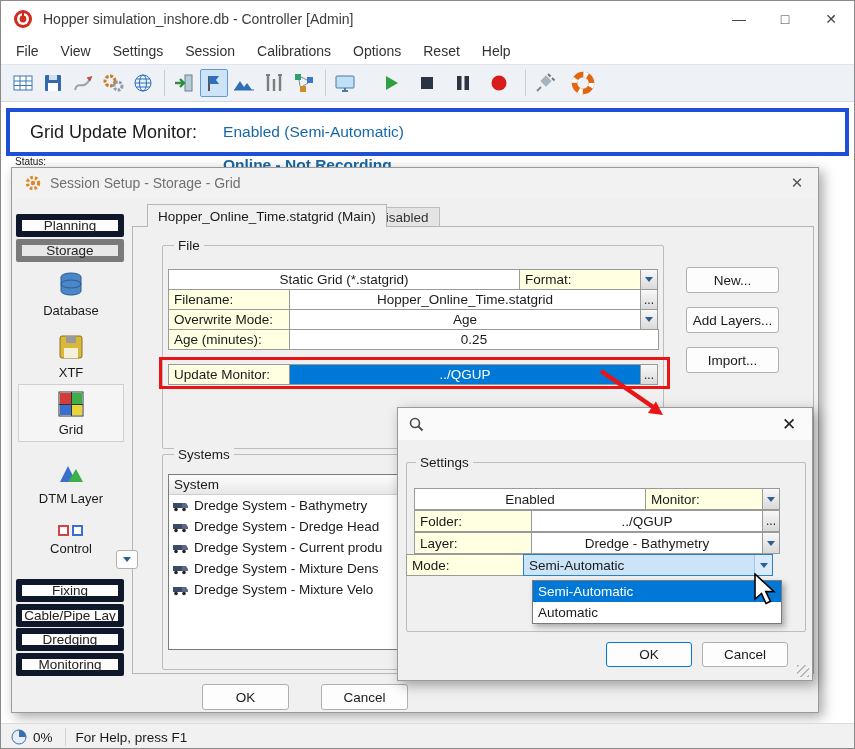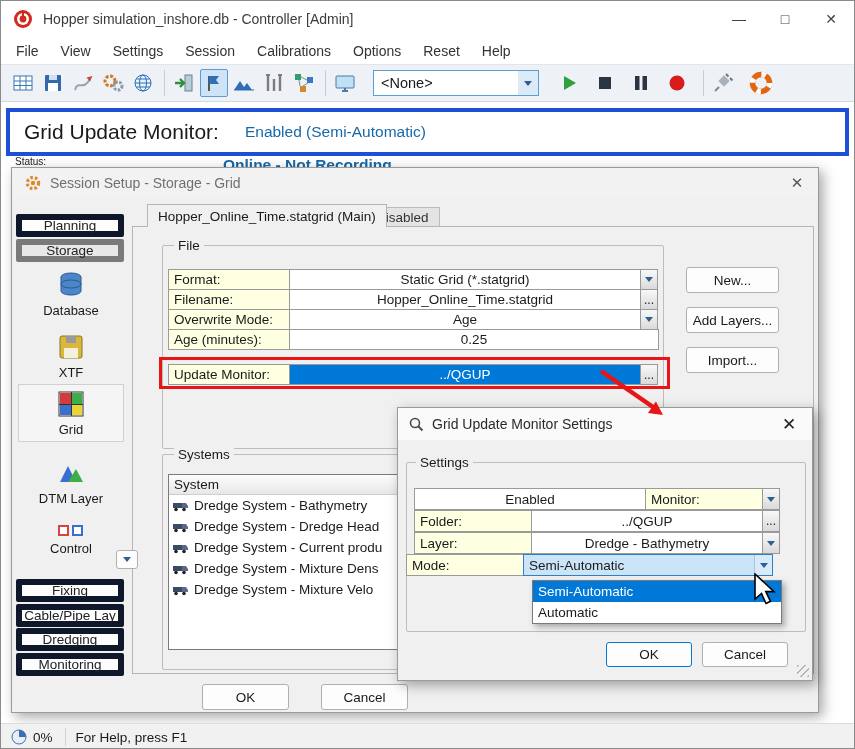--- a/index.html
+++ b/index.html
@@ -24,21 +24,21 @@
   .tbtn.active{ background:#cfe3f6; border-color:#5e9bd3; }
   .tsep{ width:1px; height:26px; background:#c8cdd2; margin:0 5px; }
   .combo{ margin-left:12px; width:166px; height:26px; background:#fff; border:1px solid #5c9fd4; display:flex; align-items:center; }
   .combo .combo-text{ flex:1; padding-left:7px; font-size:14.5px; color:#1a1a1a; }
   .combo .combo-arrow{ width:20px; height:100%; background:#dceaf8; display:flex; align-items:center; justify-content:center; }
   .tri-down{ width:0; height:0; border:4px solid transparent; border-top:5px solid #2d5f8f; margin-top:4px; }
 
   
   .client{ position:absolute; left:0; top:101px; width:100%; height:621px; background:#fff; }
   .blue-box{ position:absolute; left:5px; top:6px; width:843px; height:48px; border:4px solid #1d4fd7; background:#fff; display:flex; align-items:center; z-index:31; }
-  .blue-box .gm-label{ margin-left:14px; font-size:21px; color:#1a1a1a; }
+  .blue-box .gm-label{ margin-left:20px; font-size:18px; color:#1a1a1a; }
   .blue-box .gm-value{ margin-left:26px; font-size:15.5px; color:#1768a8; }
   .status-line{ position:absolute; left:0; top:54px; width:100%; height:22px; }
   .status-line .st-label{ position:absolute; left:14px; font-size:10px; color:#1a1a1a; }
   .status-line .st-value{ position:absolute; left:222px; font-size:15.5px; color:#1768a8;font-weight:bold; }
 
   
   .dialog{ position:absolute; background:#f0f0f0; border:1px solid #9a9a9a; box-shadow:4px 4px 12px rgba(0,0,0,.35); }
   .dlg-title{ position:absolute; left:0; top:0; width:100%; display:flex; align-items:center; }
   .dlg-title .dlg-text{ margin-left:8px; font-size:14px; white-space:nowrap; }
   .dlg-close{ position:absolute; top:6px; font-size:15px; color:#555; width:22px; text-align:center; }
@@ -197,26 +197,20 @@
           <rect x="8" y="15" width="6" height="6" fill="#d08a2a"></rect>
         </svg>
       </span>
     <span class="tsep"></span>
     <span class="tbtn">
         <svg width="24" height="24">
           <rect x="3" y="5" width="18" height="12" rx="1" fill="#bfe0f5" stroke="#4a7aa8"></rect>
           <path d="M9 20h6M12 17v3" stroke="#4a7aa8" stroke-width="2" fill="none"></path>
         </svg>
       </span>
-    <span class="combo">
-      <span class="combo-text">&lt;None&gt;</span>
-      <span class="combo-arrow">
-          <span class="tri-down"></span>
-        </span>
-    </span>
     <span class="tbtn" style="margin-left:16px">
         <svg width="24" height="24">
           <path d="M7 5l12 7-12 7z" fill="#2f9f3f"></path>
         </svg>
       </span>
     <span class="tbtn" style="margin-left:6px">
         <svg width="24" height="24">
           <rect x="6" y="6" width="12" height="12" fill="#2b3442"></rect>
         </svg>
       </span>
@@ -341,25 +335,25 @@
         <span>Dredging</span>
       </div>
     <div class="side-btn" style="top:485px">
         <span>Monitoring</span>
       </div>
 
     <div class="groupbox" style="left:150px;top:77px;width:502px;height:204px"></div>
     <span class="group-label" style="left:162px;top:70px">File</span>
 
     <div class="frow" style="left:156px;top:101px">
+      <div class="fcell fvalue" style="width:352px">
+          <span>Static Grid (*.statgrid)</span>
+        </div>
       <div class="fcell flabel" style="width:122px">
           <span>Format:</span>
-        </div>
-      <div class="fcell fvalue" style="width:352px">
-          <span>Static Grid (*.statgrid)</span>
         </div>
       <div class="fcell ddbtn">
           <span class="tri-down"></span>
         </div>
     </div>
     <div class="frow" style="left:156px;top:121px">
       <div class="fcell flabel" style="width:122px">
           <span>Filename:</span>
         </div>
       <div class="fcell fvalue" style="width:352px">
@@ -470,21 +464,20 @@
   </div>
 
   <div id="monitor-dialog" class="dialog">
     <div class="dlg-title">
       <span style="margin-left:10px;display:flex">
         <svg width="16" height="16">
             <circle cx="7" cy="7" r="4.5" fill="none" stroke="#4a4a4a" stroke-width="1.6"></circle>
             <line x1="10.5" y1="10.5" x2="14.5" y2="14.5" stroke="#4a4a4a" stroke-width="2"></line>
           </svg>
       </span>
-      <span class="dlg-text">Grid Update Monitor Settings</span>
     </div>
     <span class="dlg-close" style="right:12px;font-size:17px;color:#222">✕</span>
 
     <div class="groupbox" style="left:8px;top:54px;width:400px;height:170px"></div>
     <span class="group-label" style="left:18px;top:47px">Settings</span>
 
     <div class="frow" style="left:16px;top:80px;height:22px">
       <div class="fcell fvalue" style="width:232px">
           <span>Enabled</span>
         </div>

